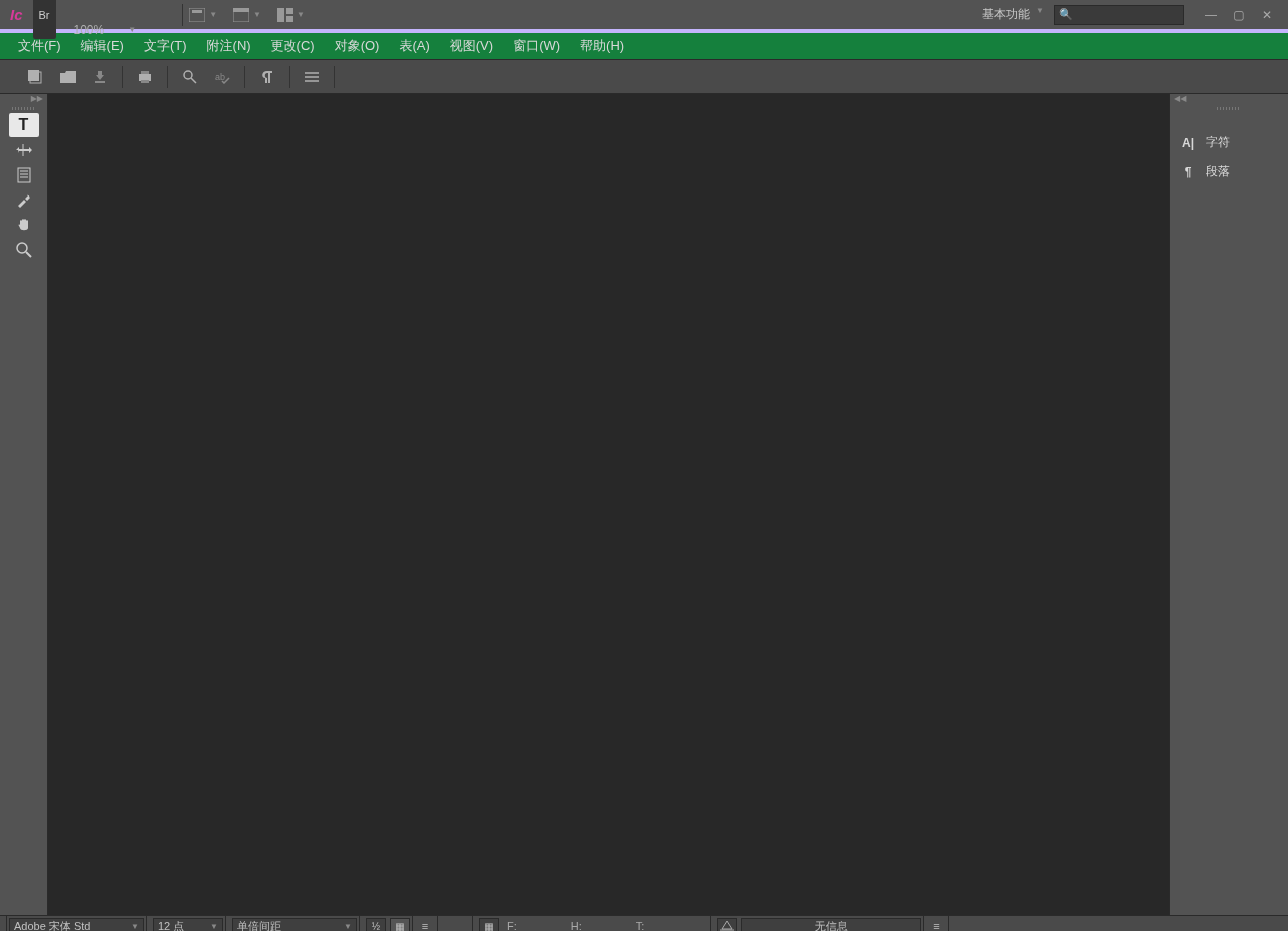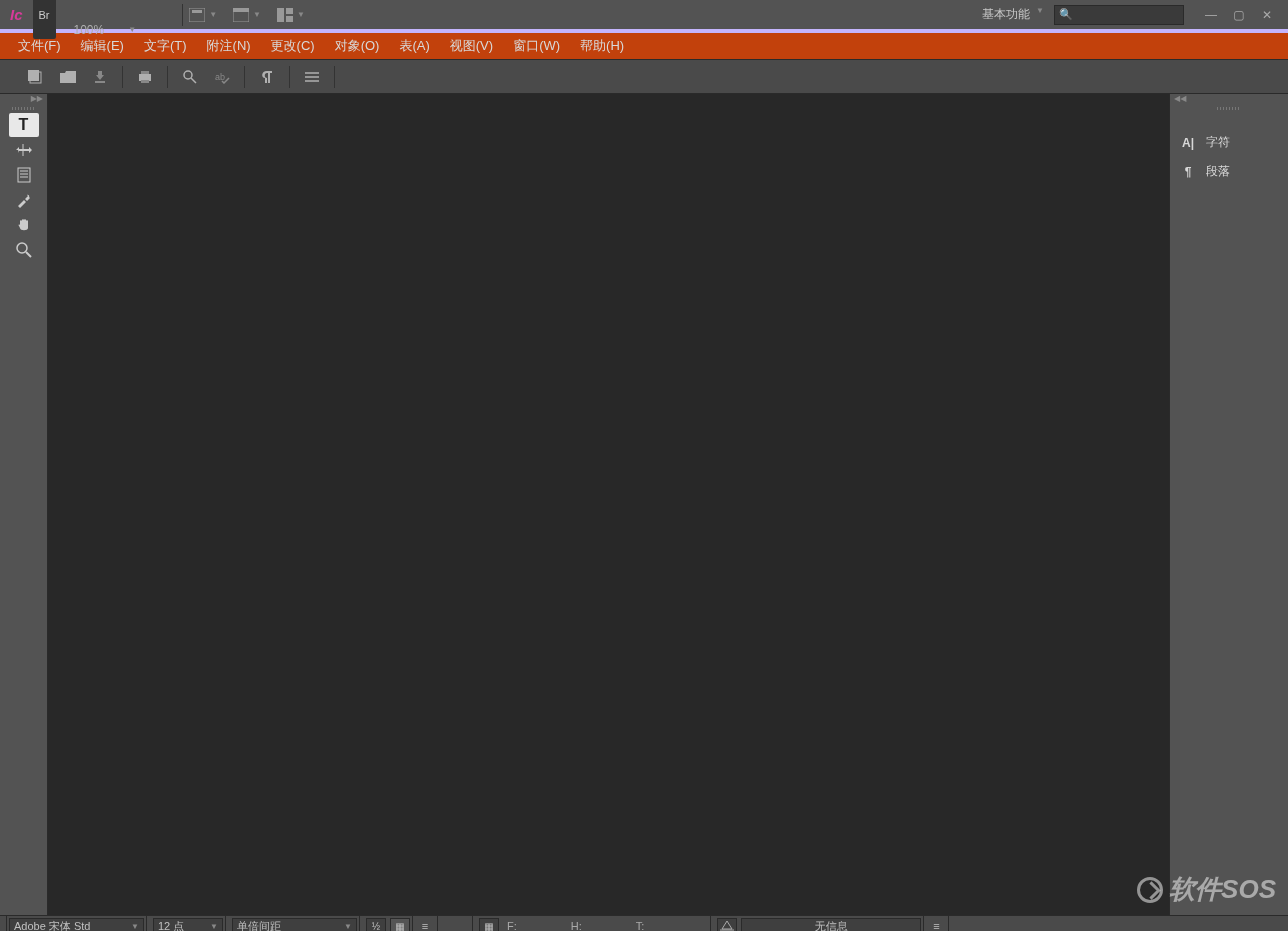--- a/index.html
+++ b/index.html
@@ -17,21 +17,21 @@
 .vmode-item { display: flex; align-items: center; gap: 4px; cursor: pointer; }
 .tb-spacer { flex: 1; }
 .workspace-sel { display: flex; align-items: flex-start; color: #c8c8c8; margin-right: 10px; cursor: pointer; }
 .workspace-sel .chev { margin-left: 6px; }
 .search-box { width: 130px; height: 20px; background: #3a3a3a; border: 1px solid #2a2a2a; display: flex; align-items: center; padding: 0 4px; margin-right: 20px; }
 .search-icon { color: #888; font-size: 11px; }
 .win-ctrls { display: flex; gap: 14px; padding-right: 14px; color: #aaa; font-size: 12px; }
 .win-btn { cursor: pointer; width: 14px; text-align: center; }
 
 
-.menubar { height: 27px; background: #c2410c; display: flex; align-items: center; padding-left: 8px; border-bottom: 1px solid #2a2a2a; }
+.menubar { height: 27px; background: #15803d; display: flex; align-items: center; padding-left: 8px; border-bottom: 1px solid #2a2a2a; }
 .menu-item { padding: 0 10px; color: #d8d8d8; cursor: pointer; font-size: 13px; }
 
 
 .ctrlbar { height: 34px; background: #4a4a4a; display: flex; align-items: center; padding-left: 20px; border-bottom: 1px solid #2a2a2a; }
 .ctrl-btn { width: 28px; height: 24px; display: flex; align-items: center; justify-content: center; cursor: pointer; color: #b0b0b0; margin: 0 2px; }
 .ctrl-sep { width: 1px; height: 22px; background: #333; margin: 0 6px; }
 
 
 .main-area { display: flex; height: 821px; position: relative; }
 
@@ -244,24 +244,20 @@
         <span class="panel-icon">A|</span>
         <span>字符</span>
       </div>
       <div class="panel-item">
         <span class="panel-icon">¶</span>
         <span>段落</span>
       </div>
     </div>
   </div>
 
-  <div class="watermark">
-    <div class="watermark-icon"></div>
-    <span>软件SOS</span>
-  </div>
 </div>
 
 <div class="statusbar">
   <div class="sb-sep"></div>
   <div class="font-select">
     <span>Adobe 宋体 Std</span>
     <span class="chev">▼</span>
   </div>
   <div class="sb-sep"></div>
   <div class="size-select">

